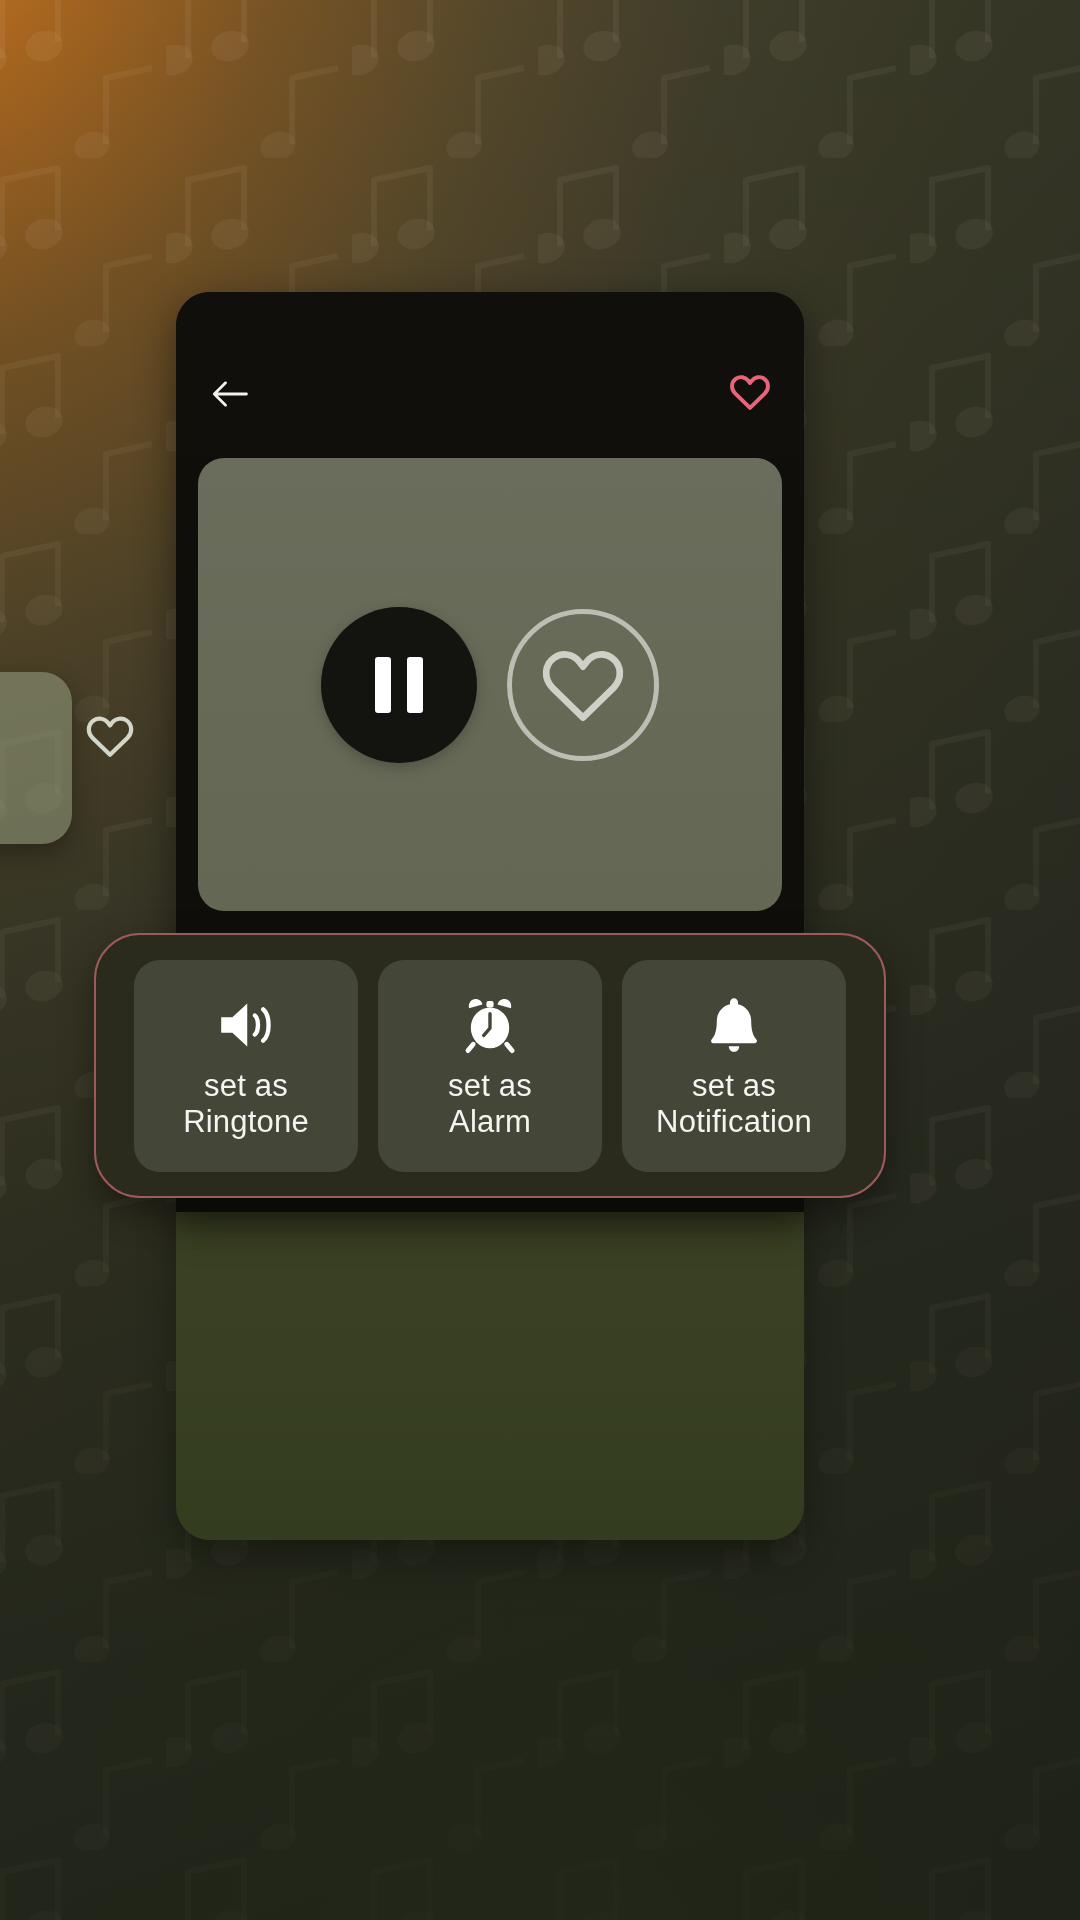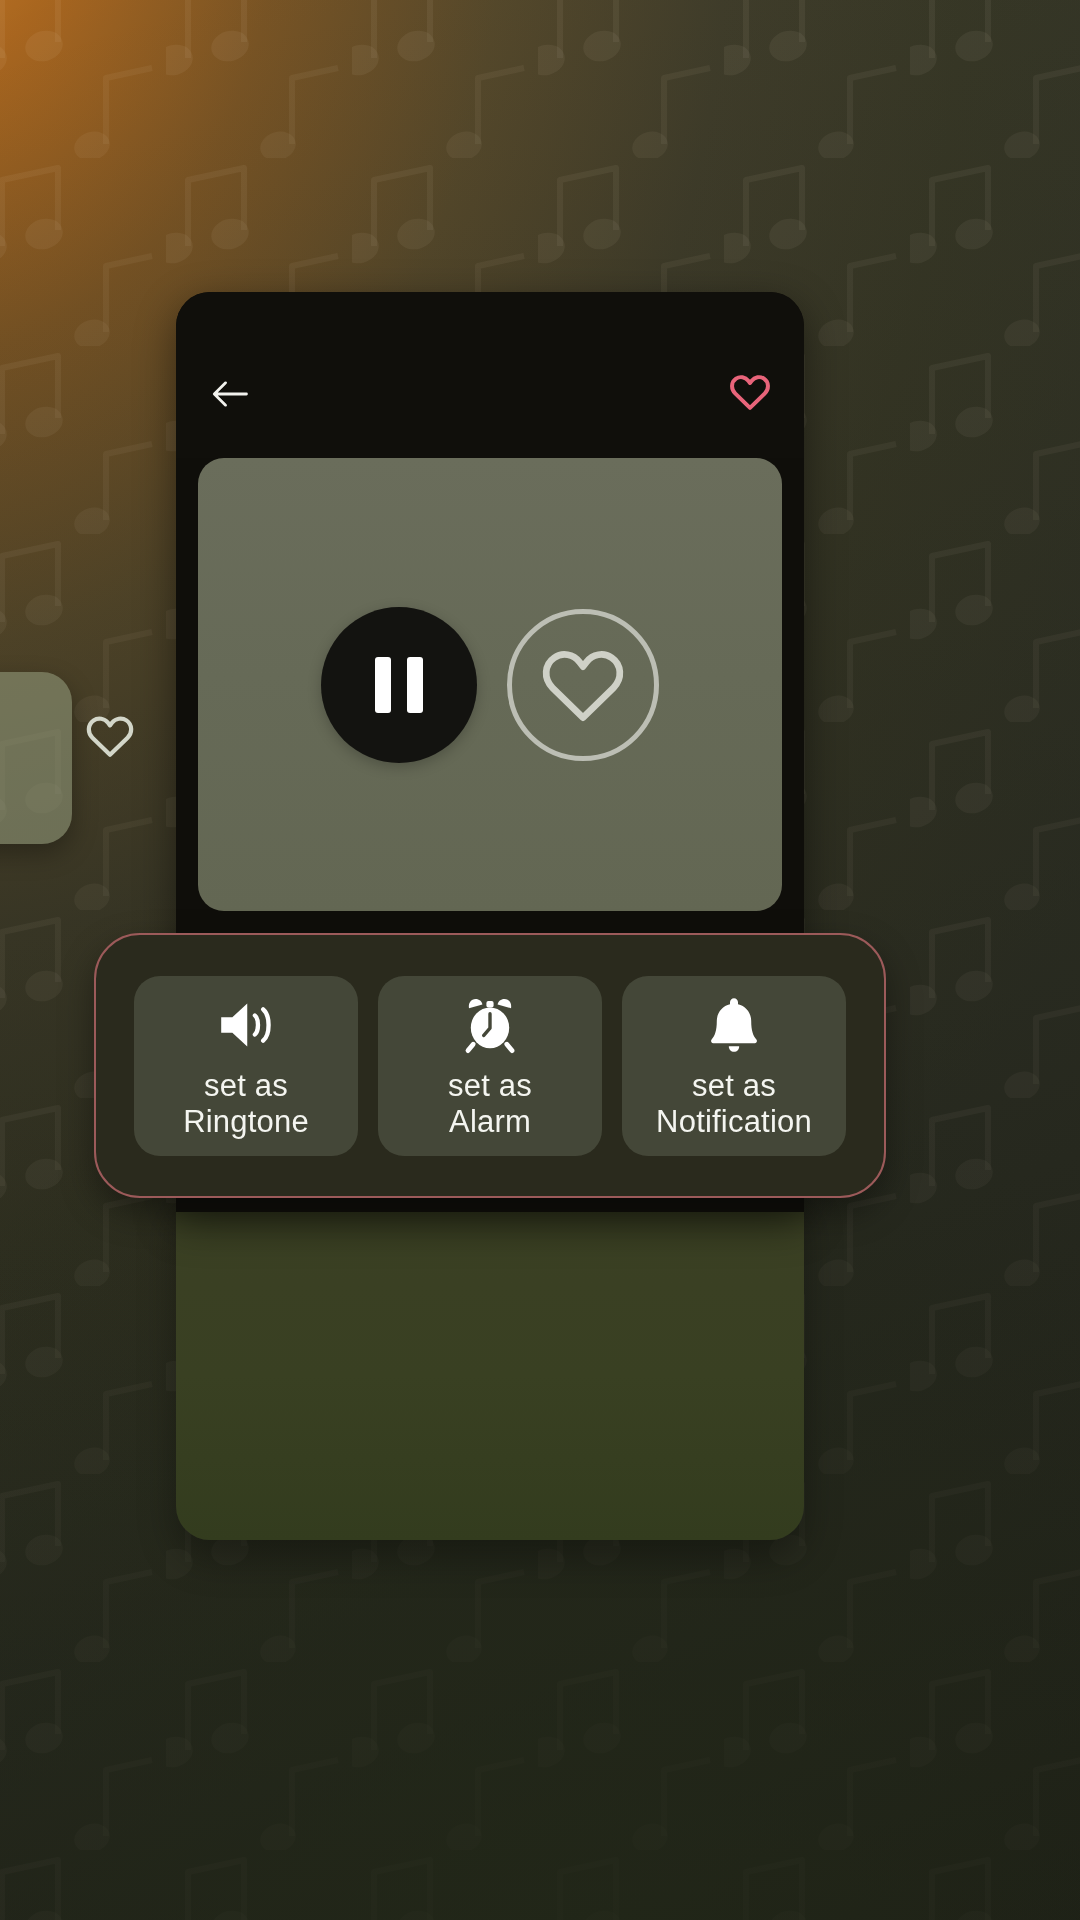--- a/index.html
+++ b/index.html
@@ -188,21 +188,21 @@
     box-sizing: border-box;
     display: flex;
     align-items: center;
     justify-content: center;
     gap: 20px;
     padding: 0 38px;
     box-shadow: 0 14px 34px rgba(0,0,0,0.38);
   }
   .action-btn {
     flex: 1 1 0;
-    height: 180px;
+    height: 212px;
     border-radius: 26px;
     background: #444738;
     display: flex;
     flex-direction: column;
     align-items: center;
     justify-content: center;
     gap: 10px;
     cursor: pointer;
   }
   .action-icon {

